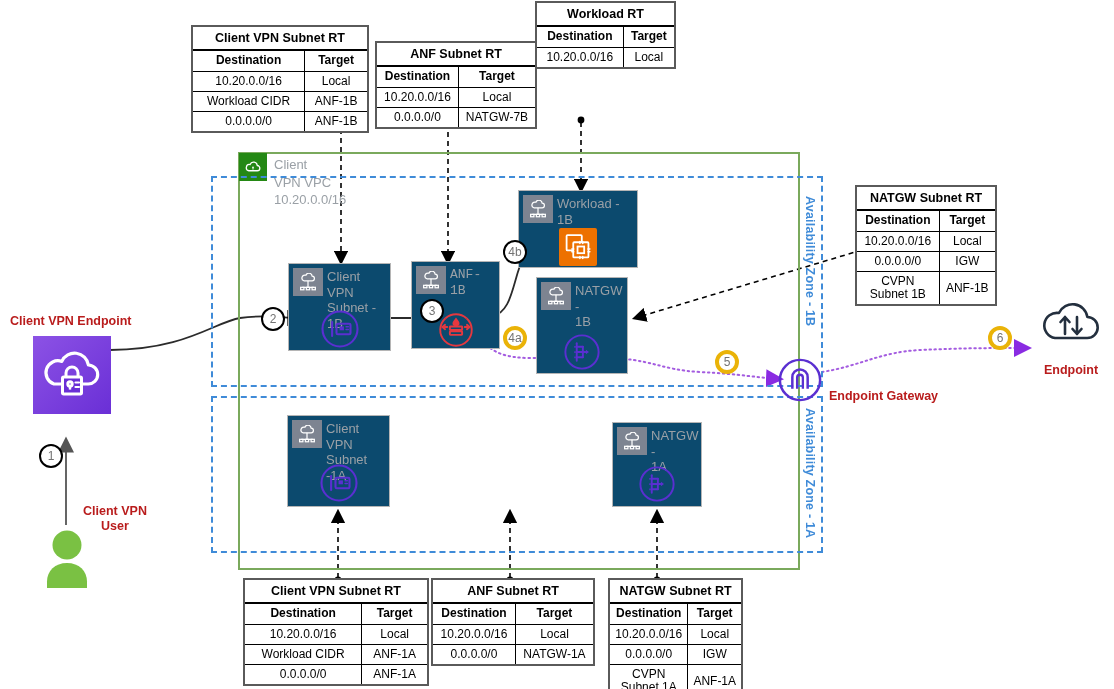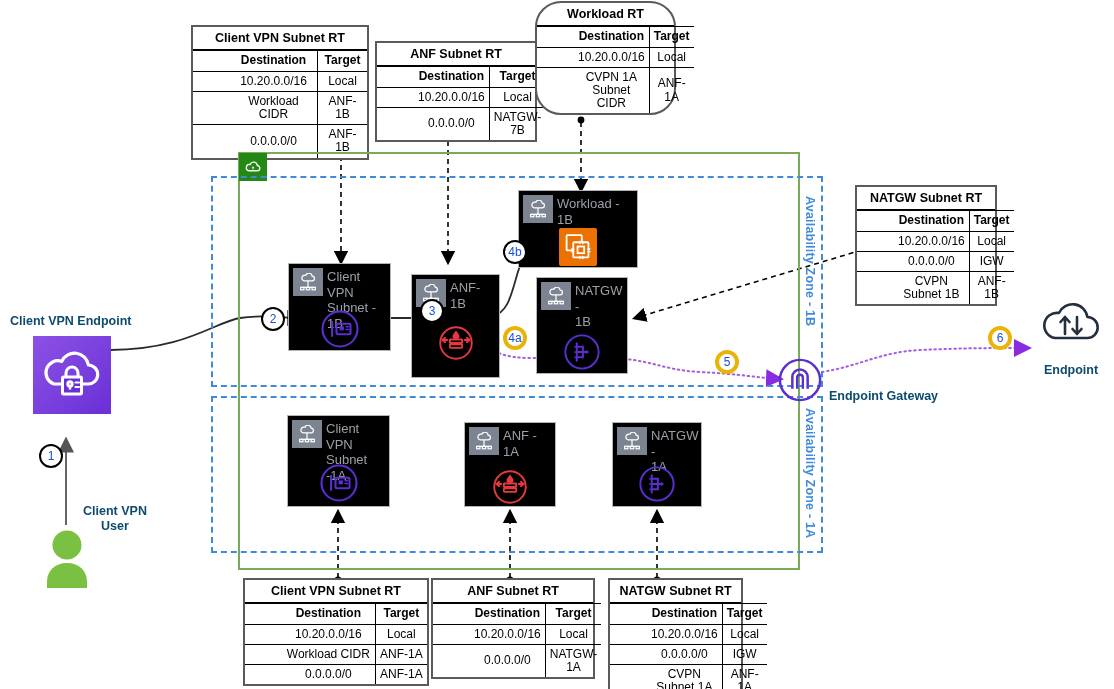--- a/index.html
+++ b/index.html
@@ -7,48 +7,48 @@
        font-family:"Liberation Sans","DejaVu Sans",sans-serif;}
   #stage{position:absolute;left:0;top:0;width:1114px;height:689px;}
 
   
   .rt{position:absolute;border:2px solid #5a5a5a;background:#fff;box-sizing:border-box;}
   .rt .rt-title{font-weight:bold;font-size:12.5px;text-align:center;padding:4px 2px;
                 border-bottom:1.5px solid #000;line-height:1.15;}
   .rt table{border-collapse:collapse;width:100%;}
   .rt td{border:1.5px solid #000;font-size:12px;text-align:center;padding:3px 4px;line-height:1.1;}
   .rt tr.hdr td{font-weight:bold;}
-  .rt td.c0{border-left:none;padding-left:41px;}
+  .rt td.c0{border-left:none;}
   .rt td.c1{border-right:none;}
   .rt tr:last-child td{border-bottom:none;}
 
   
   .vpc{position:absolute;border:2px solid #7aa95c;box-sizing:border-box;background:transparent;}
   .vpc-badge{position:absolute;left:-1px;top:-1px;width:28px;height:28px;background:#248814;
              display:flex;align-items:center;justify-content:center;}
   .vpc-label{position:absolute;left:34px;top:2px;color:#9aa0a6;font-size:13px;line-height:1.35;width:86px;}
   .az{position:absolute;border:2px dashed #3f8bd8;box-sizing:border-box;background:transparent;}
   .az-label{position:absolute;color:#3f8bd8;font-size:12.5px;font-weight:bold;
             writing-mode:vertical-rl;white-space:nowrap;letter-spacing:.2px;}
 
   
-  .subnet{position:absolute;border:1.5px solid #b5b5b5;background:#000000;box-sizing:border-box;}
+  .subnet{position:absolute;border:1.5px solid #b5b5b5;background:#0c4a6e;box-sizing:border-box;}
   .subnet .sn-badge{position:absolute;left:4px;top:4px;width:30px;height:28px;background:#7d8491;
                     display:flex;align-items:center;justify-content:center;}
   .subnet .sn-label{position:absolute;left:38px;top:5px;right:4px;color:#9aa0a6;
                     font-size:13px;line-height:1.2;}
   .subnet .sn-icon{position:absolute;left:50%;transform:translateX(-50%);}
 
   
   .box-icon{position:absolute;}
-  .cap{position:absolute;font-size:12.5px;font-weight:bold;color:#0c4a6e;text-align:center;line-height:1.2;}
+  .cap{position:absolute;font-size:12.5px;font-weight:bold;color:#b91c1c;text-align:center;line-height:1.2;}
 
   
   .step{position:absolute;width:24px;height:24px;border-radius:50%;background:#fff;
-        display:flex;align-items:center;justify-content:center;font-size:12px;color:#1d4ed8;
+        display:flex;align-items:center;justify-content:center;font-size:12px;color:#737373;
         box-sizing:border-box;}
   .step.blk{border:2px solid #000;}
   .step.pur{border:4px solid #eab308;}
   svg.edges{position:absolute;left:0;top:0;width:1114px;height:689px;pointer-events:none;}
 </style>
 </head>
 <body>
 
 <div id="stage">
 
@@ -139,36 +139,31 @@
         <td class="c1">Local</td>
       </tr>
       <tr>
         <td class="c0">0.0.0.0/0</td>
         <td class="c1">NATGW-7B</td>
       </tr>
     </tbody>
       </table>
   </div>
 
-  <div class="rt" style="left:535px;top:1px;width:141px;border-radius:26px;">
+  <div class="rt" style="left:535px;top:1px;width:141px;">
     <div class="rt-title">Workload RT</div>
     <table>
       <tbody>
           <tr class="hdr">
         <td class="c0">Destination</td>
         <td class="c1">Target</td>
       </tr>
       <tr>
         <td class="c0">10.20.0.0/16</td>
         <td class="c1">Local</td>
-      </tr>
-      <tr>
-        <td class="c0" style="white-space: pre-line;">CVPN 1A
-Subnet CIDR</td>
-        <td class="c1">ANF-1A</td>
       </tr>
     </tbody>
       </table>
   </div>
 
   <div class="rt" style="left:855px;top:185px;width:142px;">
     <div class="rt-title">NATGW Subnet RT</div>
     <table>
       <tbody>
           <tr class="hdr">
@@ -261,20 +256,25 @@
       </table>
   </div>
 
   <div class="vpc" style="left:238px;top:152px;width:562px;height:418px;">
     <div class="vpc-badge">
       <svg width="18" height="18" viewBox="0 0 24 24" fill="none" stroke="#fff" stroke-width="1.7">
         <path d="M6.5 17h11a3.5 3.5 0 0 0 .2-7 5 5 0 0 0-9.6-1.3A3.6 3.6 0 0 0 6.5 17z"></path>
         <circle cx="12" cy="12.5" r="1.2" fill="#fff" stroke="none"></circle>
         <path d="M12 13.7v1.6" stroke-width="1.4"></path>
       </svg>
+    </div>
+    <div class="vpc-label">
+      <div>Client</div>
+      <div>VPN VPC</div>
+      <div>10.20.0.0/16</div>
     </div>
   </div>
 
   <div class="az" style="left:211px;top:176px;width:612px;height:211px;"></div>
   <div class="az-label" style="left:803px;top:196px;">Availability Zone - 1B</div>
 
   <div class="az" style="left:211px;top:396px;width:612px;height:157px;"></div>
   <div class="az-label" style="left:803px;top:408px;">Availability Zone - 1A</div>
 
   <div class="subnet" style="left:288px;top:263px;width:103px;height:88px;">
@@ -293,21 +293,21 @@
       <svg width="42" height="42" viewBox="0 0 48 48" fill="none" stroke="#5a2fd1" stroke-width="2.4">
         <circle cx="24" cy="24" r="20"></circle>
         <path d="M15 16v16" stroke-linecap="round"></path>
         <rect x="20" y="18" width="16" height="12" rx="1.5"></rect>
         <rect x="23.5" y="21" width="5" height="4.5" fill="#5a2fd1" stroke="none"></rect>
         <path d="M31 21.5h2.5M31 24.5h2.5" stroke-width="1.8" stroke-linecap="round"></path>
       </svg>
     </div>
   </div>
 
-  <div class="subnet" style="left:411px;top:274px;width:89px;height:104px;">
+  <div class="subnet" style="left:411px;top:261px;width:89px;height:88px;font-family:Liberation Mono, monospace;">
     <div class="sn-badge">
       <svg width="20" height="18" viewBox="0 0 24 22" fill="none" stroke="#fff" stroke-width="1.5">
         <path d="M7 9.5h10a2.8 2.8 0 0 0 .1-5.6A4 4 0 0 0 9.4 2.8 2.9 2.9 0 0 0 7 9.5z"></path>
         <path d="M12 9.5v4M5 17.5h14M12 13.5v4"></path>
         <rect x="3" y="17.5" width="4" height="3"></rect>
           <rect x="10" y="17.5" width="4" height="3"></rect>
         <rect x="17" y="17.5" width="4" height="3"></rect>
       </svg>
     </div>
     <div class="sn-label" style="white-space:pre-line;">ANF- 1B</div>
@@ -388,43 +388,20 @@
       <svg width="42" height="42" viewBox="0 0 48 48" fill="none" stroke="#5a2fd1" stroke-width="2.4">
         <circle cx="24" cy="24" r="20"></circle>
         <path d="M15 16v16" stroke-linecap="round"></path>
         <rect x="20" y="18" width="16" height="12" rx="1.5"></rect>
         <rect x="23.5" y="21" width="5" height="4.5" fill="#5a2fd1" stroke="none"></rect>
         <path d="M31 21.5h2.5M31 24.5h2.5" stroke-width="1.8" stroke-linecap="round"></path>
       </svg>
     </div>
   </div>
 
-  <div class="subnet" style="left:464px;top:422px;width:92px;height:85px;">
-    <div class="sn-badge">
-      <svg width="20" height="18" viewBox="0 0 24 22" fill="none" stroke="#fff" stroke-width="1.5">
-        <path d="M7 9.5h10a2.8 2.8 0 0 0 .1-5.6A4 4 0 0 0 9.4 2.8 2.9 2.9 0 0 0 7 9.5z"></path>
-        <path d="M12 9.5v4M5 17.5h14M12 13.5v4"></path>
-        <rect x="3" y="17.5" width="4" height="3"></rect>
-          <rect x="10" y="17.5" width="4" height="3"></rect>
-        <rect x="17" y="17.5" width="4" height="3"></rect>
-      </svg>
-    </div>
-    <div class="sn-label" style="white-space:pre-line;">ANF - 1A</div>
-    <div class="sn-icon" style="top:40px;">
-      <svg width="42" height="42" viewBox="0 0 48 48" fill="none" stroke="#e5383f" stroke-width="2.2">
-        <path d="M12 14a18 18 0 1 0 24 0"></path>
-          <path d="M36 14a18 18 0 0 0-24 0"></path>
-        <path d="M24 13c2 3 4 4.2 4 7 0 2-1.6 3-4 3s-4-1-4-3c0-2.8 2-4 4-7z" fill="#e5383f" stroke="none"></path>
-        <rect x="17" y="23.5" width="14" height="4" rx="0.6"></rect>
-        <rect x="17" y="29" width="14" height="4" rx="0.6"></rect>
-        <path d="M9 24h5M34 24h5" stroke-linecap="round"></path>
-        <path d="M11.5 21.5L8.5 24l3 2.5M36.5 21.5l3 2.5-3 2.5" stroke-linecap="round" stroke-linejoin="round"></path>
-      </svg>
-    </div>
-  </div>
 
   <div class="subnet" style="left:612px;top:422px;width:90px;height:85px;">
     <div class="sn-badge">
       <svg width="20" height="18" viewBox="0 0 24 22" fill="none" stroke="#fff" stroke-width="1.5">
         <path d="M7 9.5h10a2.8 2.8 0 0 0 .1-5.6A4 4 0 0 0 9.4 2.8 2.9 2.9 0 0 0 7 9.5z"></path>
         <path d="M12 9.5v4M5 17.5h14M12 13.5v4"></path>
         <rect x="3" y="17.5" width="4" height="3"></rect>
           <rect x="10" y="17.5" width="4" height="3"></rect>
         <rect x="17" y="17.5" width="4" height="3"></rect>
       </svg>

